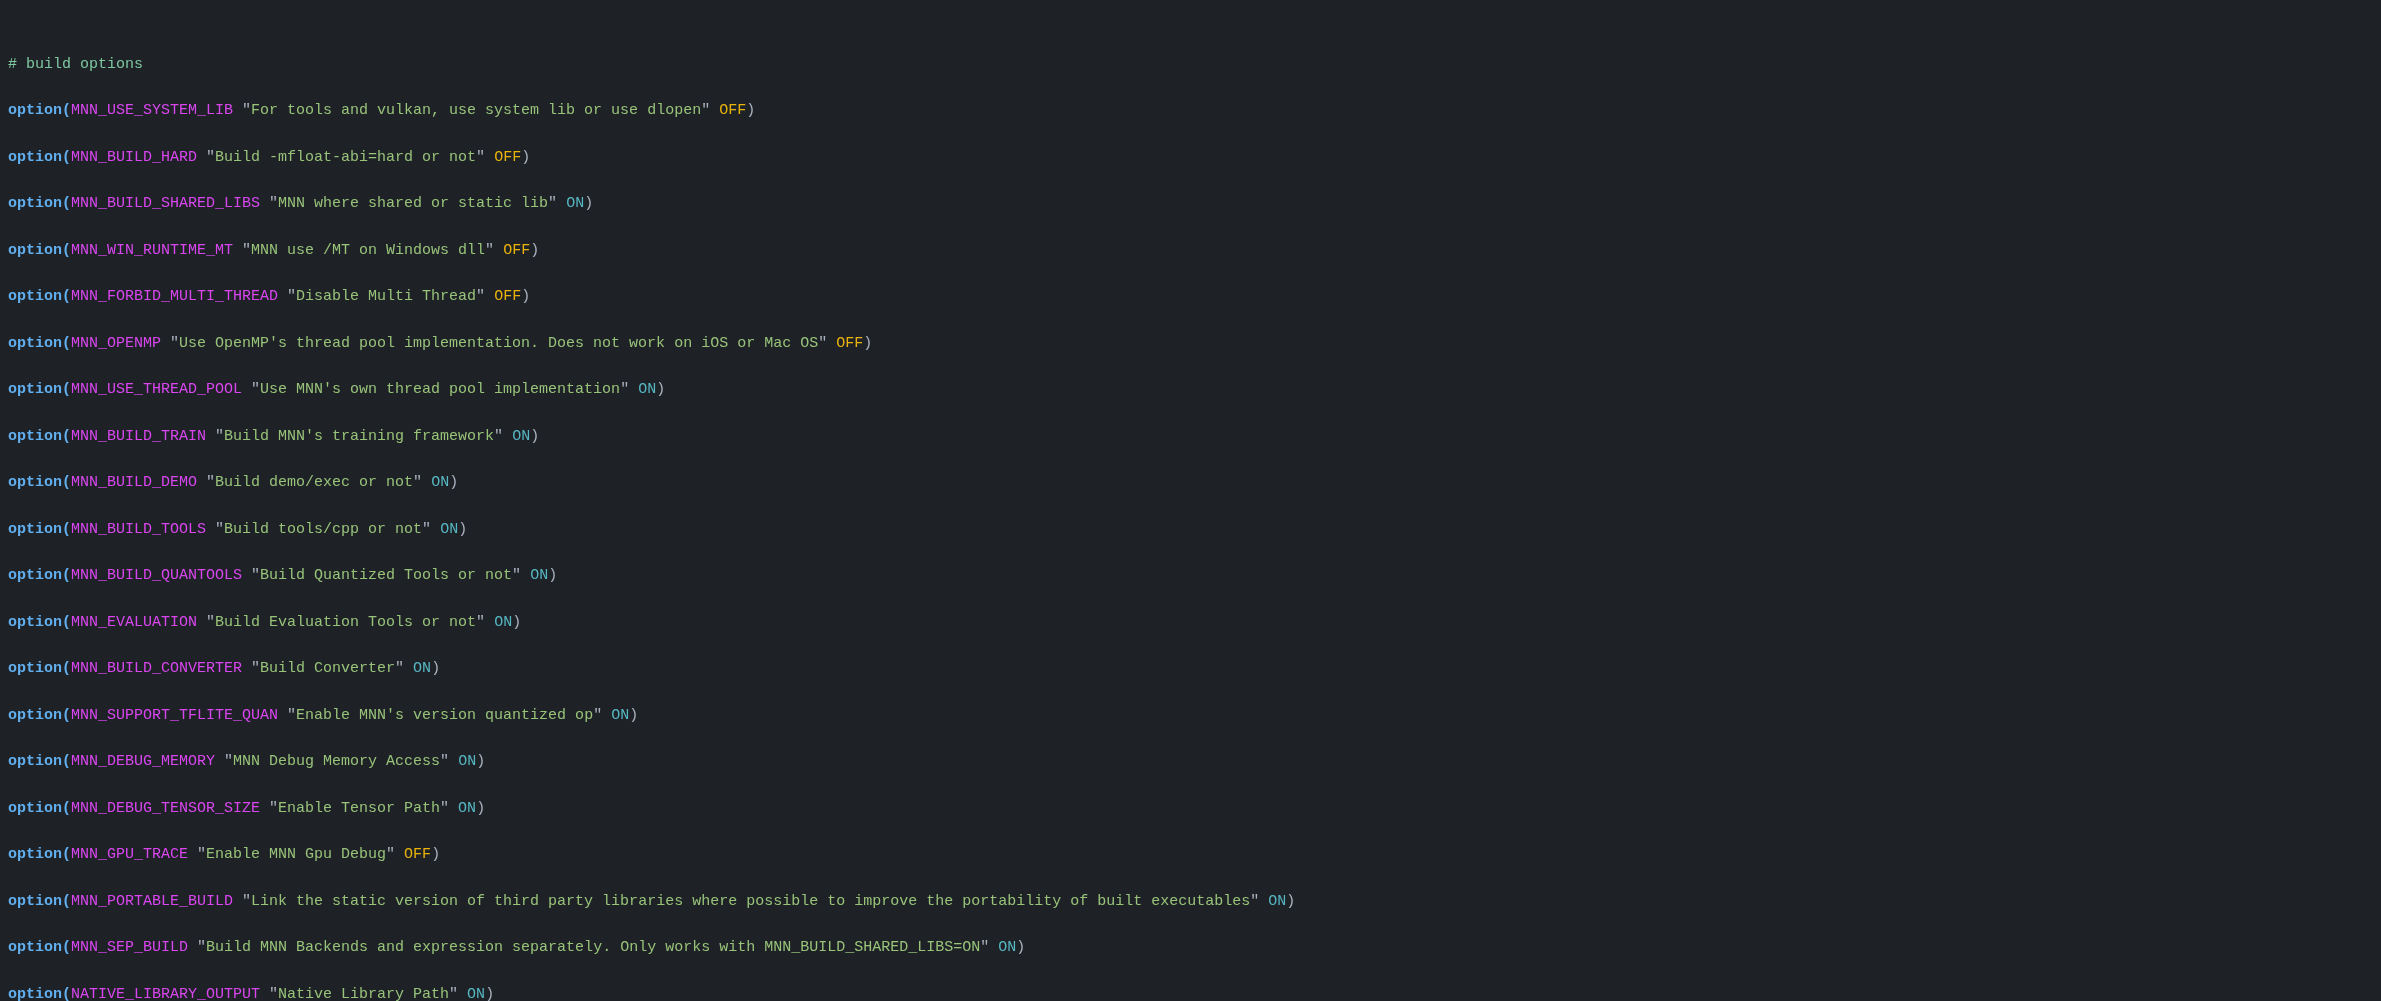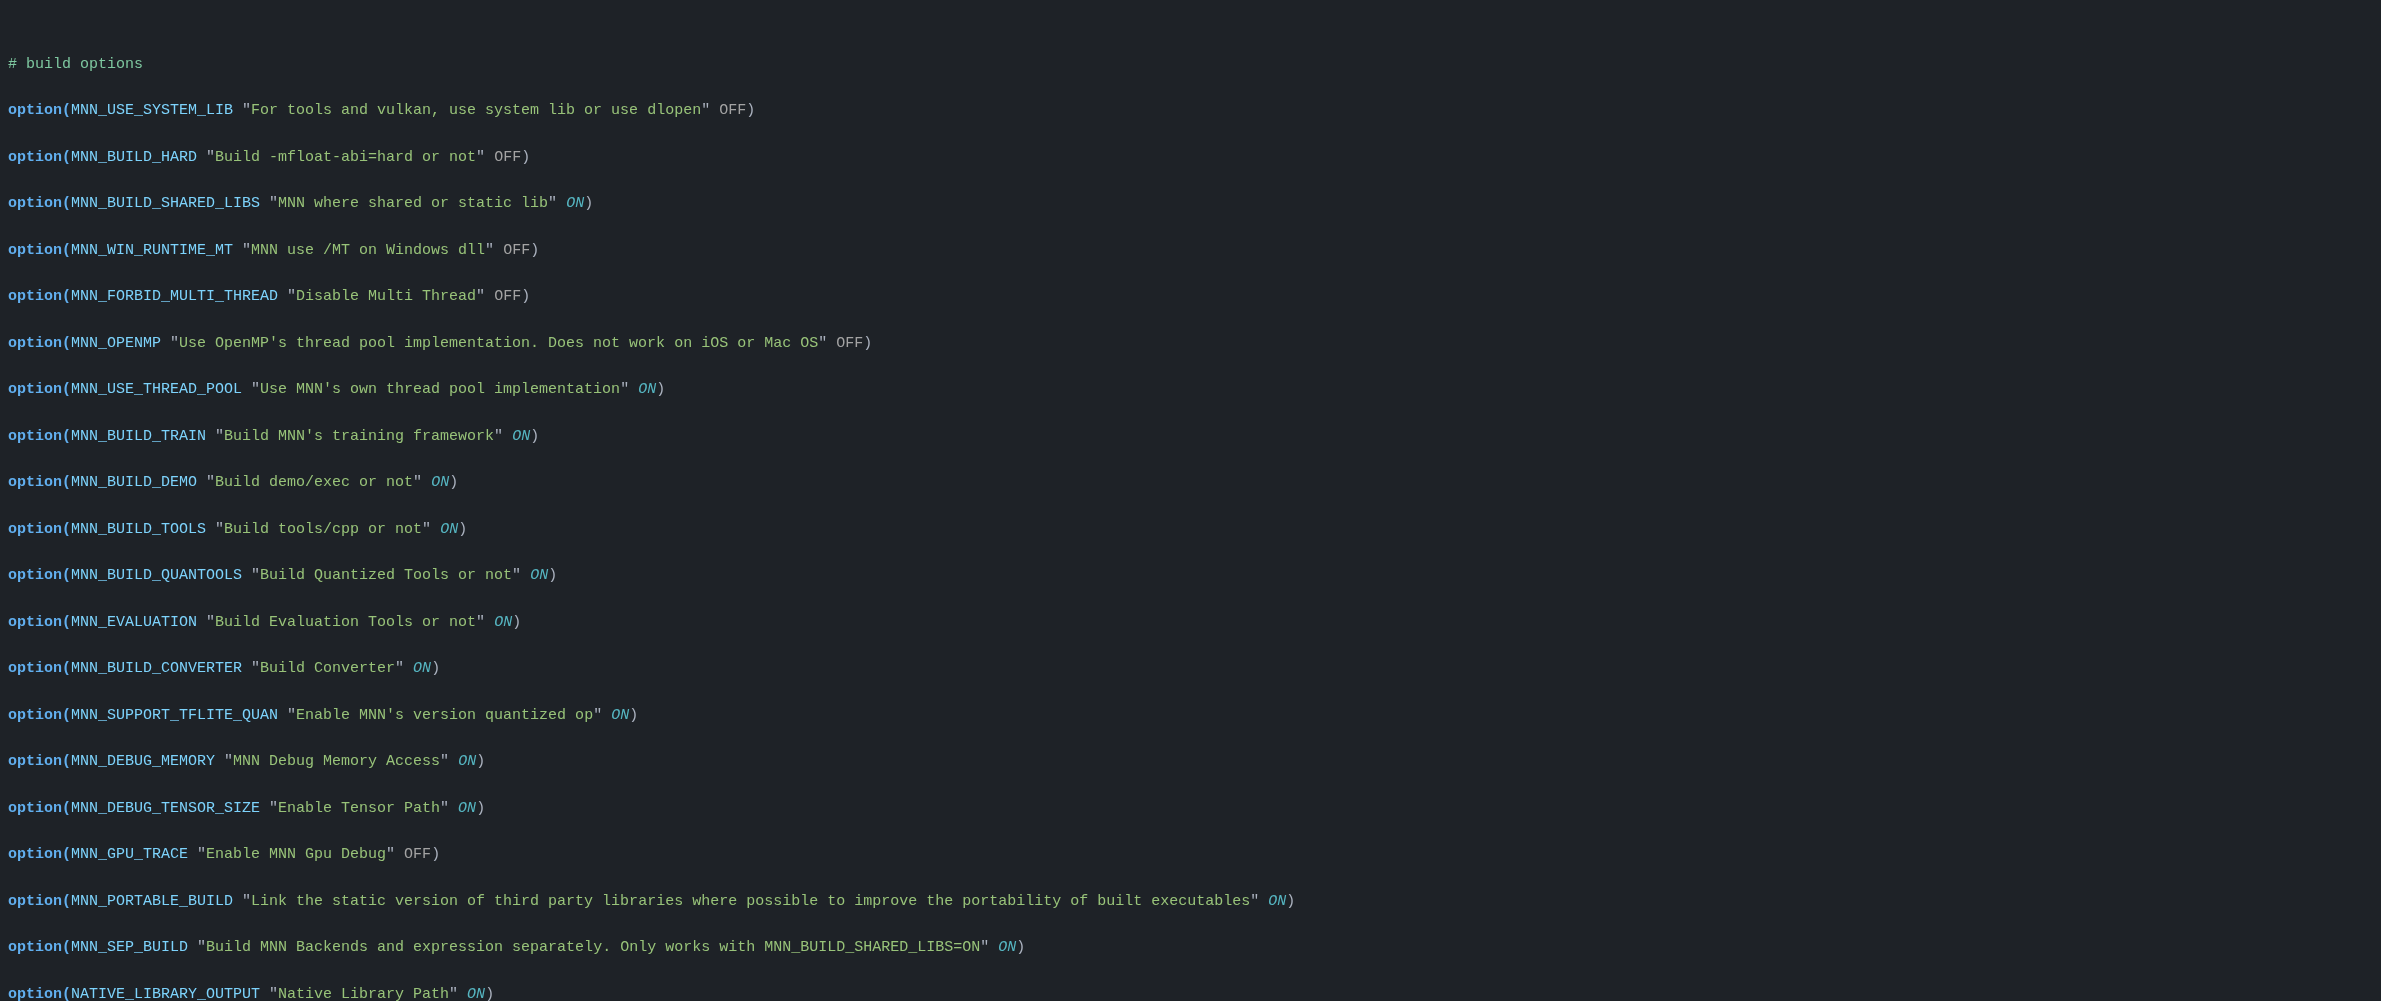--- a/index.html
+++ b/index.html
@@ -20,31 +20,30 @@
       white-space: pre;
     }
     .comment {
       color: #7ec8a0;
     }
     .fn-name {
       color: #61afef;
       font-weight: bold;
     }
     .option-name {
-      color: #7dd3fc;
+      color: #d946ef;
     }
     .string {
       color: #98c379;
     }
     .value-on {
       color: #56b6c2;
-      font-style: italic;
     }
     .value-off {
-      color: #a3a3a3;
+      color: #eab308;
     }
     .paren {
       color: #abb2bf;
     }
     .line {
       display: block;
     }
   </style>
 </head>
 <body>

